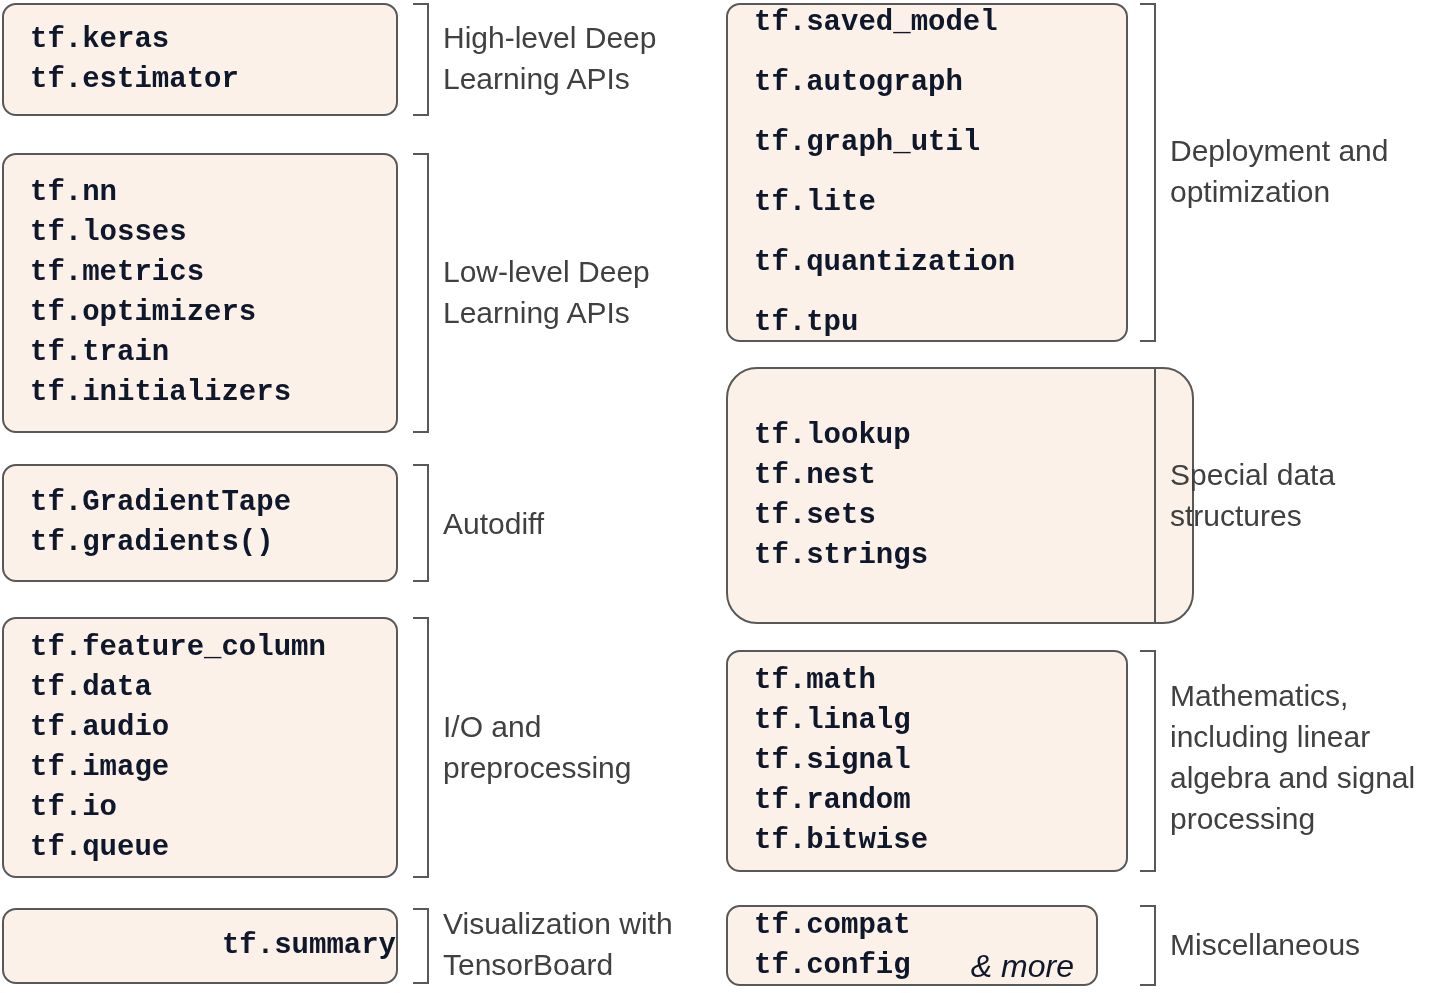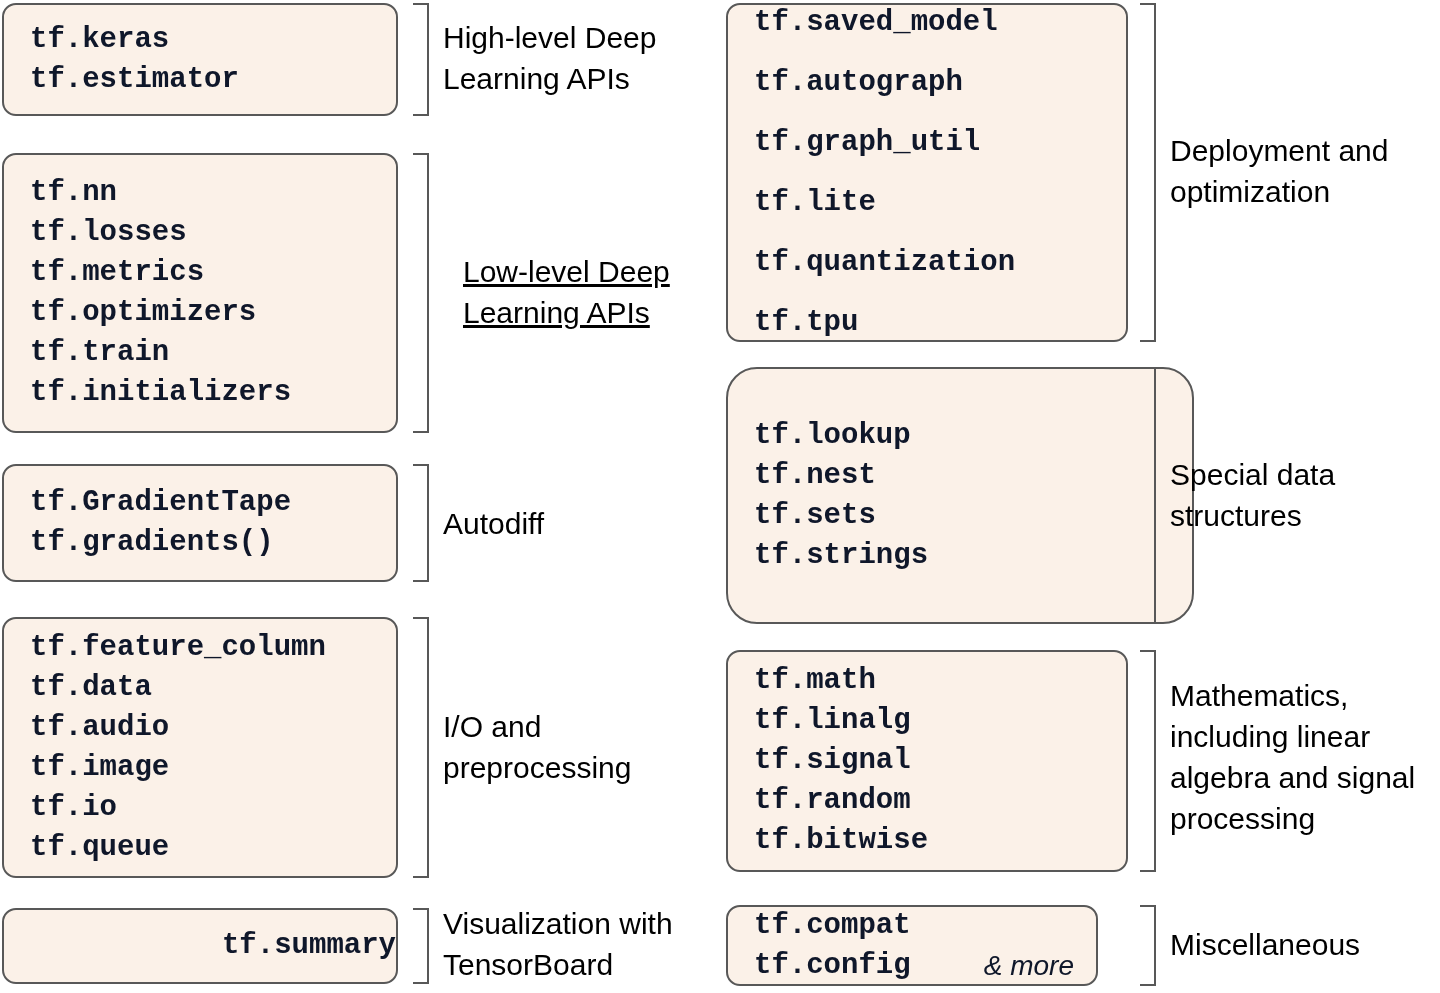--- a/index.html
+++ b/index.html
@@ -40,21 +40,21 @@
     line-height: 40px;
     color: #0f172a;
     letter-spacing: 0px;
     white-space: pre;
     position: relative;
   }
   .api-line .more {
     font-family: "Liberation Sans", sans-serif;
     font-style: italic;
     font-weight: normal;
-    font-size: 28px;
+    font-size: 32px;
     position: absolute;
     right: 22px;
     top: 0;
     line-height: 40px;
   }
 
   
   .bracket {
     position: absolute;
     box-sizing: border-box;
@@ -62,21 +62,21 @@
     border-left: none;
     background: transparent;
   }
 
   
   .group-label {
     position: absolute;
     font-family: "Liberation Sans", sans-serif;
     font-size: 30px;
     line-height: 41px;
-    color: #000000;
+    color: #404040;
     white-space: pre-line;
   }
 </style>
 </head>
 <body>
 
 <div class="group" style="left:2px; top:3px; width:1000px; height:113px;">
   <div class="api-box" style="width:396px; height:113px;">
     <div class="api-line">tf.keras</div>
     <div class="api-line">tf.estimator</div>
@@ -89,21 +89,21 @@
 <div class="group" style="left:2px; top:153px; width:1000px; height:280px;">
   <div class="api-box" style="width:396px; height:280px;">
     <div class="api-line">tf.nn</div>
     <div class="api-line">tf.losses</div>
     <div class="api-line">tf.metrics</div>
     <div class="api-line">tf.optimizers</div>
     <div class="api-line">tf.train</div>
     <div class="api-line">tf.initializers</div>
   </div>
   <div class="bracket" style="left:411px; top:0px; width:16px; height:280px;"></div>
-  <div class="group-label" style="left:461px; top:98px; width:250px;text-decoration:underline;">Low-level Deep
+  <div class="group-label" style="left:441px; top:98px; width:250px;">Low-level Deep
 Learning APIs</div>
 </div>
 
 <div class="group" style="left:2px; top:464px; width:1000px; height:118px;">
   <div class="api-box" style="width:396px; height:118px;">
     <div class="api-line">tf.GradientTape</div>
     <div class="api-line">tf.gradients()</div>
   </div>
   <div class="bracket" style="left:411px; top:0px; width:16px; height:118px;"></div>
   <div class="group-label" style="left:441px; top:39px; width:250px;">Autodiff</div>

